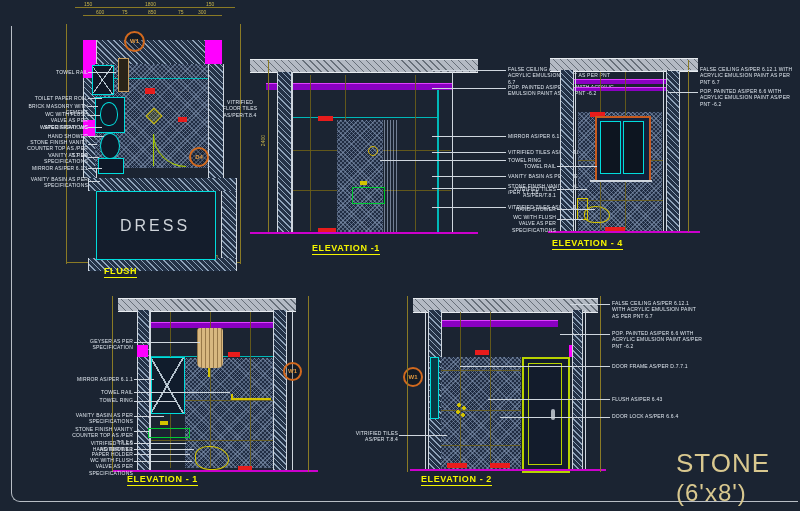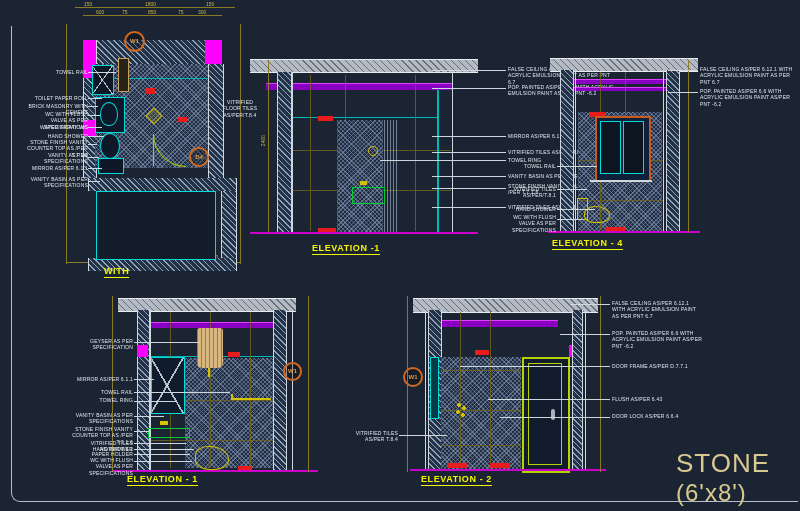--- a/index.html
+++ b/index.html
@@ -90,22 +90,23 @@
   <div class="a" style="left:153px;top:134px;width:32px;height:32px;border:1px solid #aacc00;border-width:0 0 1px 1px;border-radius:0 0 0 100%;"></div>
   <div class="a" style="left:153px;top:134px;width:1px;height:32px;background:#aacc00;"></div>
 
   <div class="tag" style="left:124px;top:31px;width:17px;height:17px;line-height:17px;">W1</div>
   <div class="tag" style="left:189px;top:147px;width:16px;height:16px;line-height:16px;">D4</div>
 
   <div class="colh" style="left:88px;top:178px;width:147px;height:13px;"></div>
   <div class="colh" style="left:221px;top:191px;width:14px;height:67px;"></div>
   <div class="colh" style="left:88px;top:258px;width:147px;height:13px;"></div>
   <div class="cy" style="left:96px;top:191px;width:118px;height:67px;background:#141d2c;"></div>
-
-  <div class="ttl" style="left:104px;top:266px;">WITH</div>
+  <div class="lbl" style="left:110px;top:216px;width:90px;text-align:center;font-size:16px;color:#cfd4da;letter-spacing:3px;">DRESS</div>
+
+  <div class="ttl" style="left:104px;top:266px;">FLUSH</div>
 
   <div class="lbl" style="left:222px;top:99px;width:36px;text-align:center;">VITRIFIED FLOOR TILES AS/PER/T.8.4</div>
 
   <div class="lbl r" style="left:28px;top:69px;width:60px;">TOWEL RAIL</div>
   <div class="ld" style="left:88px;top:72px;width:28px;"></div>
   <div class="lbl r" style="left:28px;top:95px;width:60px;">TOILET PAPER ROLL</div>
   <div class="ld" style="left:88px;top:98px;width:14px;"></div>
   <div class="lbl r" style="left:18px;top:103px;width:70px;">BRICK MASONRY WITH CEMENT</div>
   <div class="ld" style="left:88px;top:106px;width:10px;"></div>
   <div class="lbl r" style="left:28px;top:111px;width:60px;">WC WITH FLUSH VALVE AS PER SPECIFICATIONS</div>

